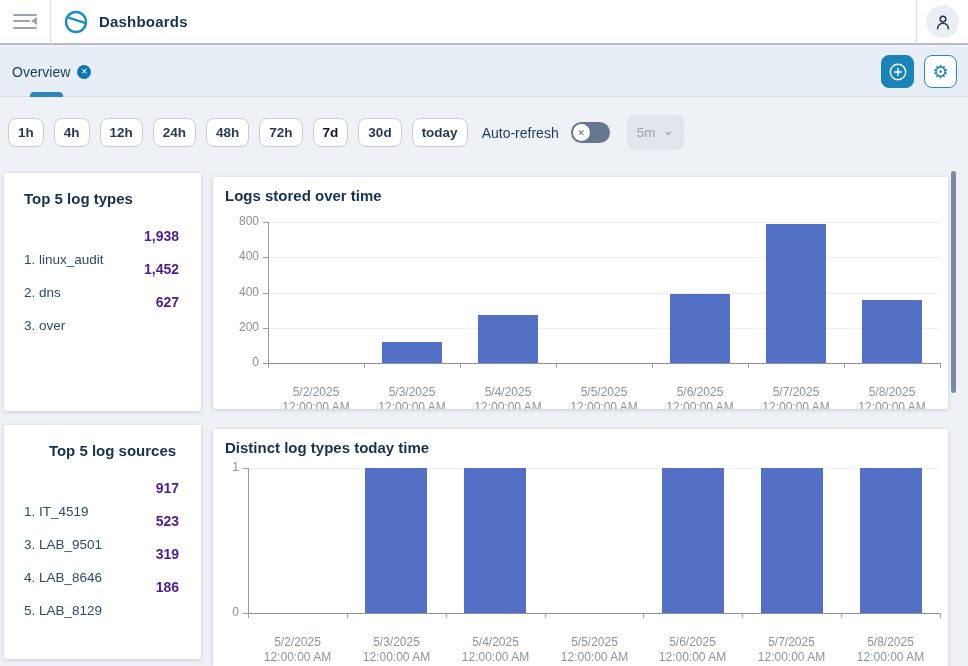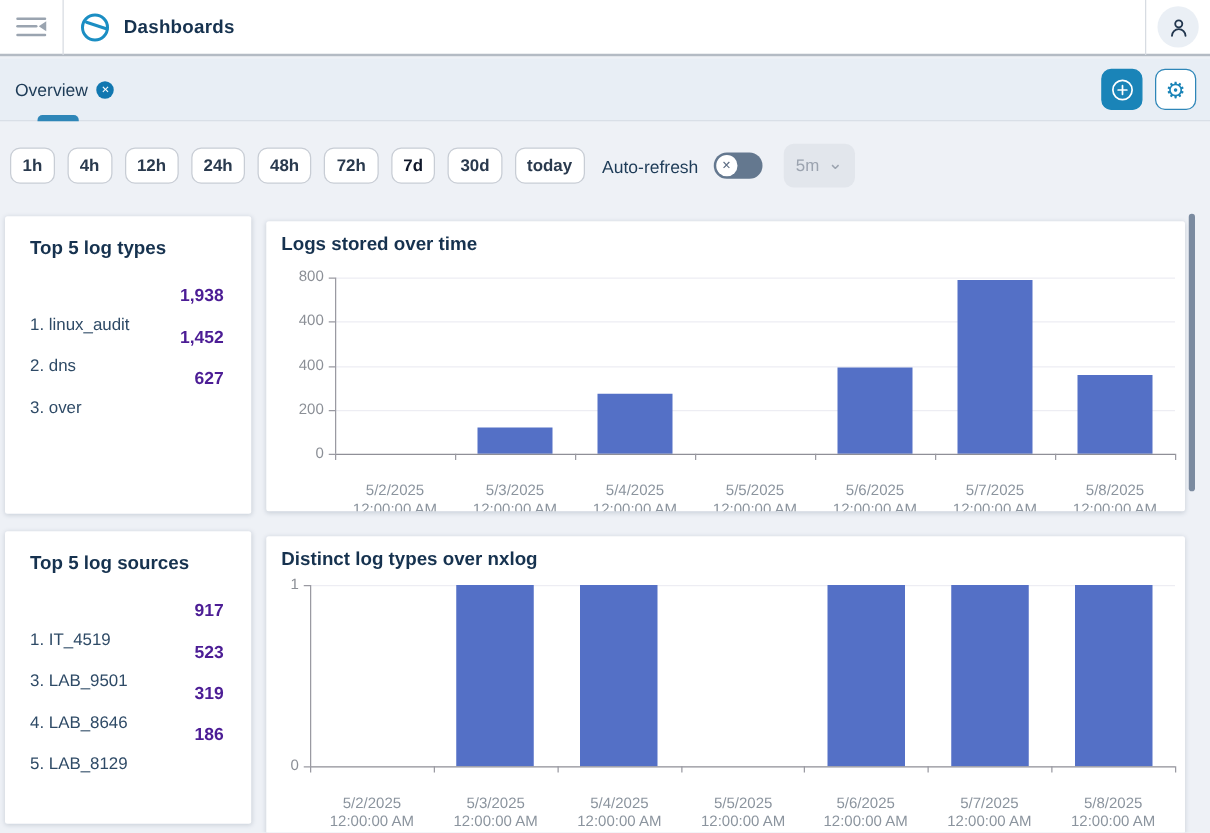--- a/index.html
+++ b/index.html
@@ -65,21 +65,21 @@
                      gap:7px; padding:0 10px; cursor:default; }
   .interval-value { font-size:13.5px; color:#9ba3af; }
   .interval-chevron { font-size:14px; color:#9ba3af; line-height:0; margin-top:-6px; }
 
   .card { position:absolute; background:#ffffff; border-radius:2px;
           box-shadow:0 1px 4px rgba(30,50,80,.18); }
   .card h3 { font-size:15px; font-weight:700; color:#16324f; }
 
   .card-list-1 { left:4px; top:75px; width:197px; height:238px; }
   .card-chart-1 { left:213px; top:79px; width:735px; height:232px; }
-  .card-list-2 { left:4px; top:327px; width:197px; height:234px; }
+  .card-list-2 { left:4px; top:327px; width:197px; height:234px;text-align:center; }
   .card-chart-2 { left:213px; top:331px; width:735px; height:238px; }
   .card-list-1 h3, .card-list-2 h3 { margin:17px 0 0 20px; }
   .card-chart-1 h3, .card-chart-2 h3 { margin:10px 0 0 12px; }
 
   .mini-list { margin-top:12px; }
   .mini-row { display:flex; justify-content:space-between; align-items:center;
               height:33px; padding:0 22px 0 20px; }
   .mini-name { font-size:13.5px; color:#2e4a66;margin-top:48px; }
   .mini-value { font-size:14px; font-weight:700; color:#4c1d95; }
 
@@ -270,21 +270,21 @@
           <span class="mini-value">319</span>
         </div>
         <div class="mini-row">
           <span class="mini-name"><span>5.</span> <span>LAB_8129</span></span>
           <span class="mini-value">186</span>
         </div>
       </div>
     </section>
 
     <section class="card card-chart-2">
-      <h3>Distinct log types over nxlog</h3>
+      <h3>Distinct log types today time</h3>
       <div class="chart">
           <div class="ytick" style="left: 30px; top: 184px;"></div>
           <div class="ylabel" style="left: -8px; top: 176px; width: 34px;">0</div>
           <div class="gridline" style="left: 35px; top: 39px; width: 692px;"></div>
           <div class="ytick" style="left: 30px; top: 39px;"></div>
           <div class="ylabel" style="left: -8px; top: 31px; width: 34px;">1</div>
           <div class="bar" style="left: 152px; top: 39px; width: 62px; height: 145px; background: rgb(84, 112, 198);"></div>
           <div class="bar" style="left: 251px; top: 39px; width: 62px; height: 145px; background: rgb(84, 112, 198);"></div>
           <div class="bar" style="left: 449px; top: 39px; width: 62px; height: 145px; background: rgb(84, 112, 198);"></div>
           <div class="bar" style="left: 548px; top: 39px; width: 62px; height: 145px; background: rgb(84, 112, 198);"></div>

